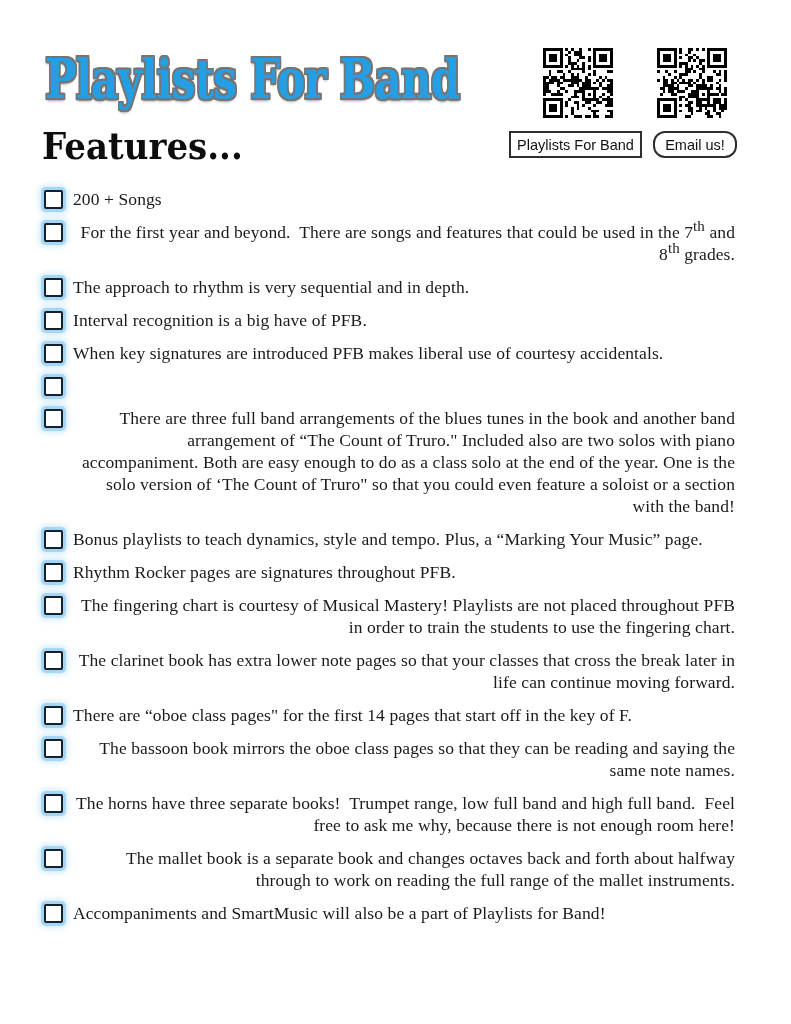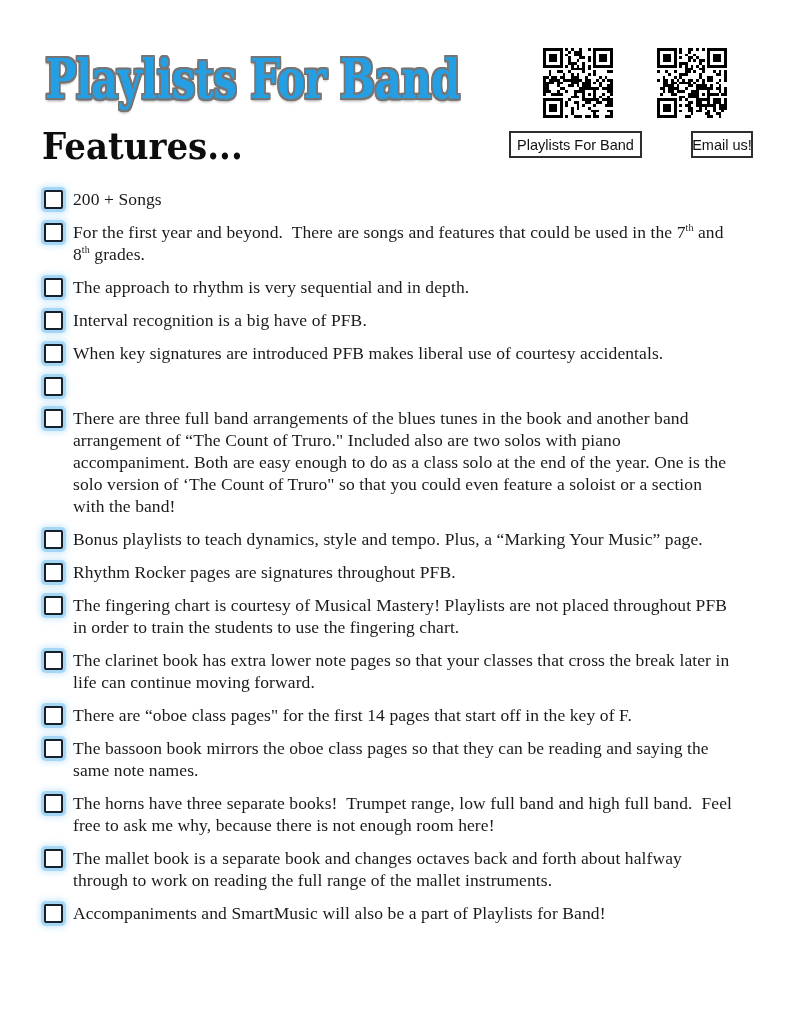--- a/index.html
+++ b/index.html
@@ -35,35 +35,35 @@
   #qr-1 { left:657px; top:48px; }
 
   .qr-label {
     position:absolute; top:131px; height:27px; box-sizing:border-box;
     border:2px solid #2e2e2e; background:#fff;
     display:flex; align-items:center; justify-content:center;
     font-family:"Liberation Sans", sans-serif; font-size:14.5px; color:#111;
     white-space:nowrap;
   }
   #qr-label-0 { left:509px; width:133px; }
-  #qr-label-1 { left:691px; width:62px; }
+  #qr-label-1 { left:653px; width:84px;border-radius:12px; }
 
   
   .features-list { position:absolute; left:44px; top:188px; width:700px; }
-  .feature-row { display:flex; align-items:flex-start; margin-bottom:11px; }
+  .feature-row { display:flex; align-items:flex-start; margin-bottom:11px;text-align:right; }
   .checkbox {
     flex:0 0 auto; width:15px; height:15px; margin:2px 10px 0 0;
     background:#fff; border:2.5px solid #15202b; border-radius:2px;
     box-shadow:0 0 0 3px rgba(150,207,243,0.75), 0 0 6px 4px rgba(150,207,243,0.55);
   }
   .feature-text {
     font-size:17.5px; line-height:22px; white-space:pre-wrap; max-width:662px;
     letter-spacing:0.1px;
   }
-  .feature-text sup { font-size:10px; line-height:0; vertical-align:super; }
+  .feature-text sup { font-size:15px; line-height:0; vertical-align:super; }
 </style>
 </head>
 <body>
 
 <div class="page">
 
   <div class="page-title">Playlists For Band</div>
   <div class="features-heading">Features...</div>
 
   <div class="qr" id="qr-0">

